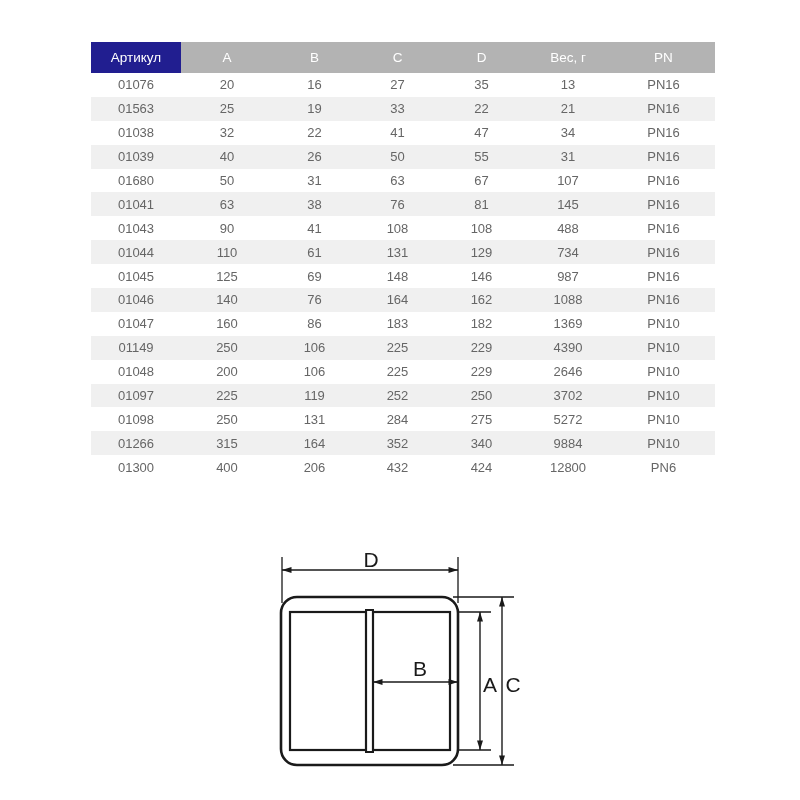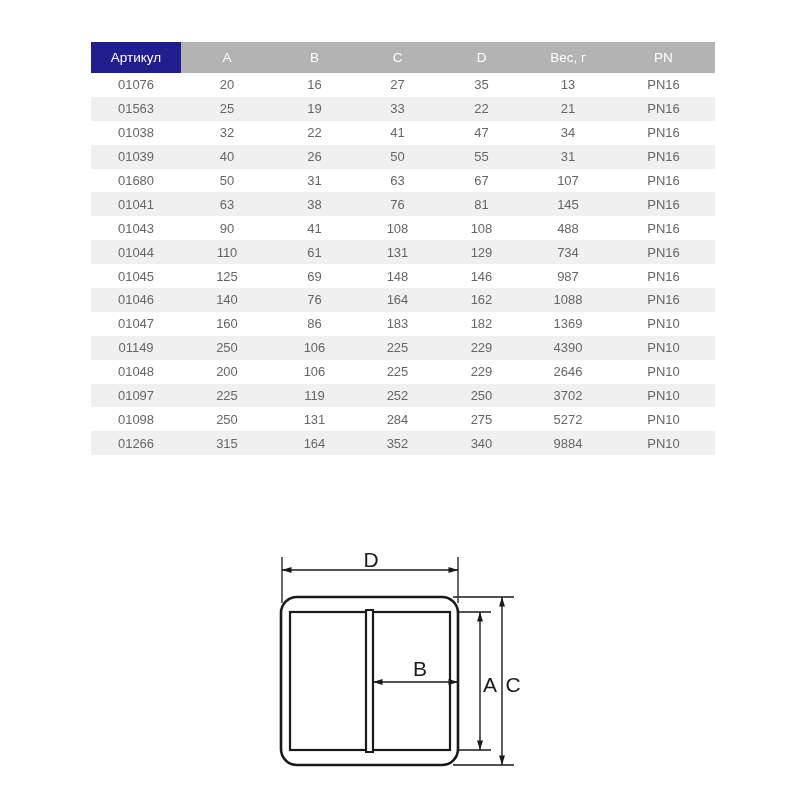--- a/index.html
+++ b/index.html
@@ -228,20 +228,29 @@
       </tr>
       <tr>
         <td>01266</td>
         <td>315</td>
         <td>164</td>
         <td>352</td>
         <td>340</td>
         <td>9884</td>
         <td>PN10</td>
       </tr>
+      <tr>
+        <td>01300</td>
+        <td>400</td>
+        <td>206</td>
+        <td>432</td>
+        <td>424</td>
+        <td>12800</td>
+        <td>PN6</td>
+      </tr>
     </tbody>
 </table>
 
 <div class="diagram-wrap">
   <svg viewBox="0 0 275 250">
     <defs>
       <marker id="arrow" markerWidth="11" markerHeight="8" refX="10.5" refY="4" orient="auto-start-reverse" markerUnits="userSpaceOnUse">
         <path d="M10.5,4 L1,1 L1,7 Z" fill="#1a1a1a"></path>
       </marker>
     </defs>

